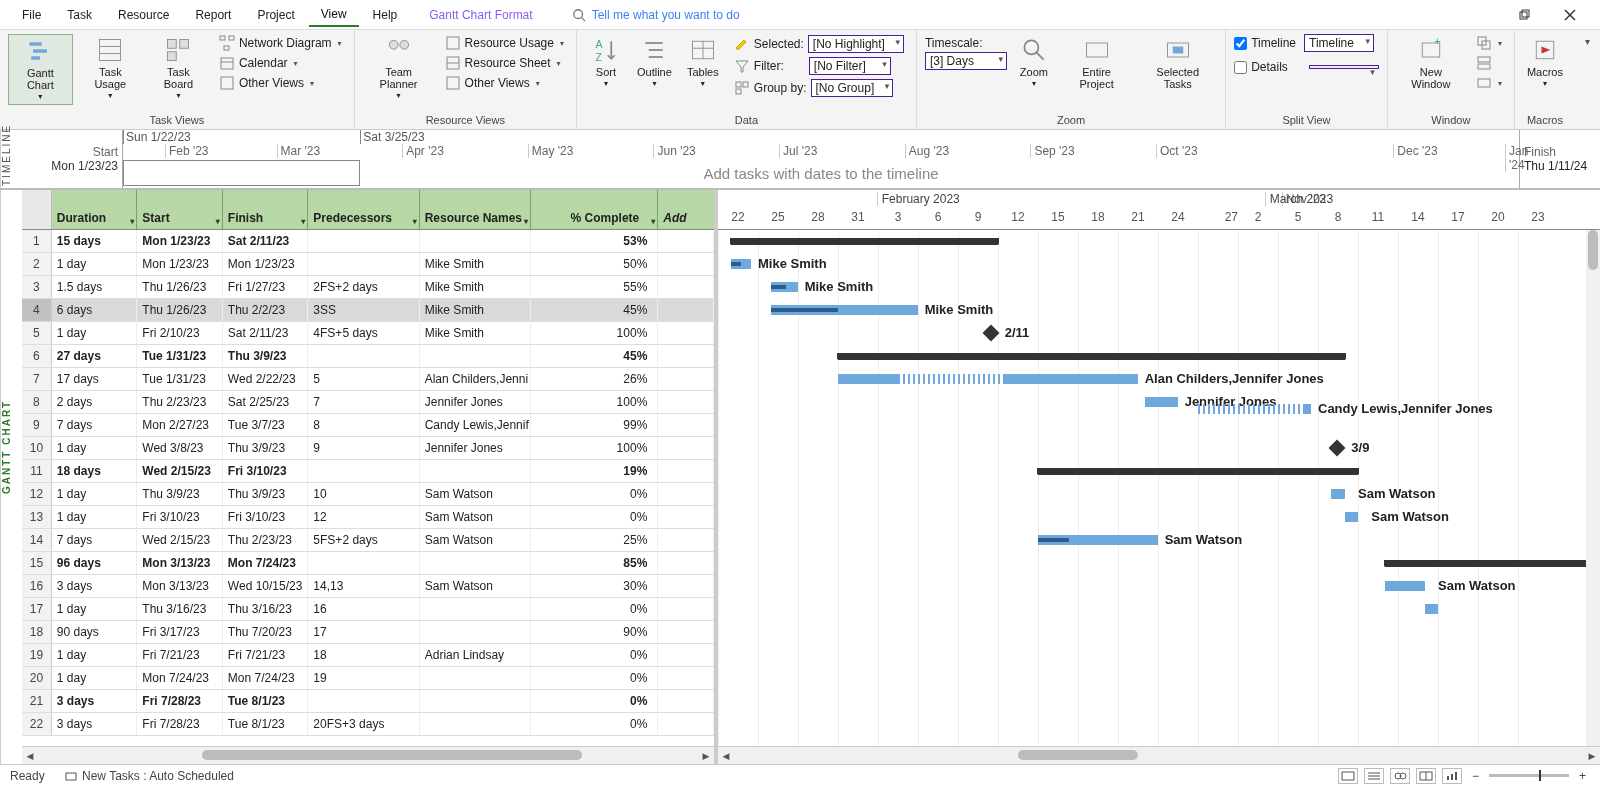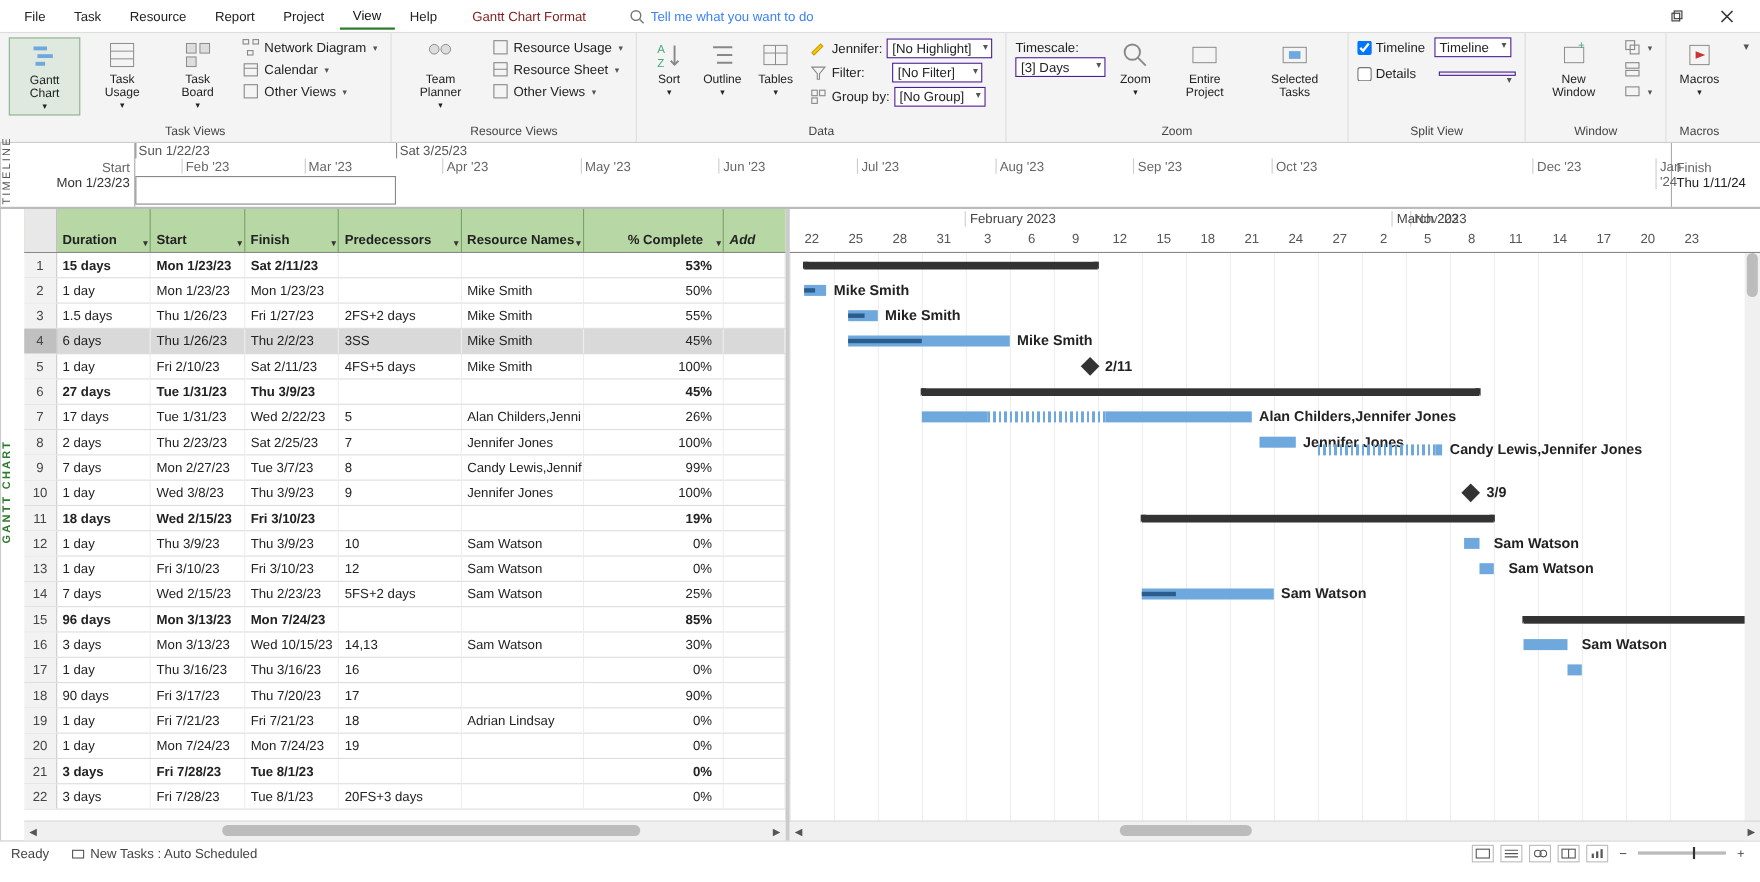--- a/index.html
+++ b/index.html
@@ -2,21 +2,21 @@
 <html><head>
 <meta charset="utf-8">
 <style>
 * { box-sizing: border-box; font-family: "Segoe UI", sans-serif; font-size: 12px; }
 body { margin: 0; background: #fff; color: #222; overflow: hidden; }
 
 
 .menubar { display: flex; align-items: center; height: 30px; border-bottom: 1px solid #ddd; padding: 0 10px; gap: 2px; }
 .menubar .item { padding: 4px 12px; cursor: pointer; }
 .menubar .item.active { border-bottom: 2px solid #2c7a2c; color: #111; }
-.menubar .item.format { color: #7f1d1d; padding-left: 18px; }
+.menubar .item.format { color: #8b5cf6; padding-left: 18px; }
 .menubar .search { display: flex; align-items: center; margin-left: 25px; color: #3b82f6; gap: 6px; }
 .menubar .search svg { width: 14px; height: 14px; }
 .menubar .winbtns { margin-left: auto; display: flex; gap: 6px; }
 .winbtn { width: 40px; height: 24px; display: flex; align-items: center; justify-content: center; }
 .winbtn svg { width: 12px; height: 12px; }
 
 
 .ribbon { display: flex; align-items: flex-start; height: 100px; border-bottom: 1px solid #ccc; background: #f4f4f4; }
 .group { border-right: 1px solid #ddd; height: 100%; display: flex; flex-direction: column; padding: 4px 8px 0 8px; }
 .group .label { text-align: center; color: #444; font-size: 11px; padding: 2px 0 3px 0; margin-top: auto; }
@@ -270,21 +270,21 @@
             <line x1="16" y1="6" x2="16" y2="26" stroke="#888"></line>
           </svg>
           <span>Tables</span>
           <span style="font-size:8px;">▾</span>
         </div>
       <div class="stack">
         <div class="hbtn">
             <svg viewBox="0 0 16 16">
               <path d="M2 12 L10 4 L12 6 L4 14 Z" fill="#fc0" stroke="#c90"></path>
             </svg>
-            <span>Jennifer:</span>
+            <span>Selected:</span>
             <div class="combo">[No Highlight]</div>
           </div>
         <div class="hbtn">
             <svg viewBox="0 0 16 16">
               <path d="M2 3 L14 3 L9 9 L9 14 L7 14 L7 9 Z" fill="none" stroke="#888"></path>
             </svg>
             <span>Filter:</span>
             <div class="combo" style="margin-left:21px;">[No Filter]</div>
           </div>
         <div class="hbtn">
@@ -419,20 +419,21 @@
         <span style="left: 38%;">Jun '23</span>
         <span style="left: 47%;">Jul '23</span>
         <span style="left: 56%;">Aug '23</span>
         <span style="left: 65%;">Sep '23</span>
         <span style="left: 74%;">Oct '23</span>
         <span style="left: 83%; margin-top: 48px;">Nov '23</span>
         <span style="left: 91%;">Dec '23</span>
         <span style="left: 99%;">Jan '24</span>
       </div>
     <div class="selbox" style="left:0;width:17%;"></div>
+    <div class="placeholder">Add tasks with dates to the timeline</div>
   </div>
   <div class="tlend">
     <span class="sm">Finish</span>
     <span>Thu 1/11/24</span>
   </div>
 </div>
 
 <div class="mainsplit">
   <div class="leftlabel">GANTT CHART</div>
   <div class="gridwrap">
@@ -708,21 +709,21 @@
           <span style="left: 80px;">28</span>
           <span style="left: 120px;">31</span>
           <span style="left: 160px;">3</span>
           <span style="left: 200px;">6</span>
           <span style="left: 240px;">9</span>
           <span style="left: 280px;">12</span>
           <span style="left: 320px;">15</span>
           <span style="left: 360px;">18</span>
           <span style="left: 400px;">21</span>
           <span style="left: 440px;">24</span>
-          <span style="left: 480px;">27</span>
+          <span style="left: 480px; text-align: right;">27</span>
           <span style="left: 520px;">2</span>
           <span style="left: 560px;">5</span>
           <span style="left: 600px;">8</span>
           <span style="left: 640px;">11</span>
           <span style="left: 680px;">14</span>
           <span style="left: 720px;">17</span>
           <span style="left: 760px;">20</span>
           <span style="left: 800px;">23</span>
         </div>
     </div>

